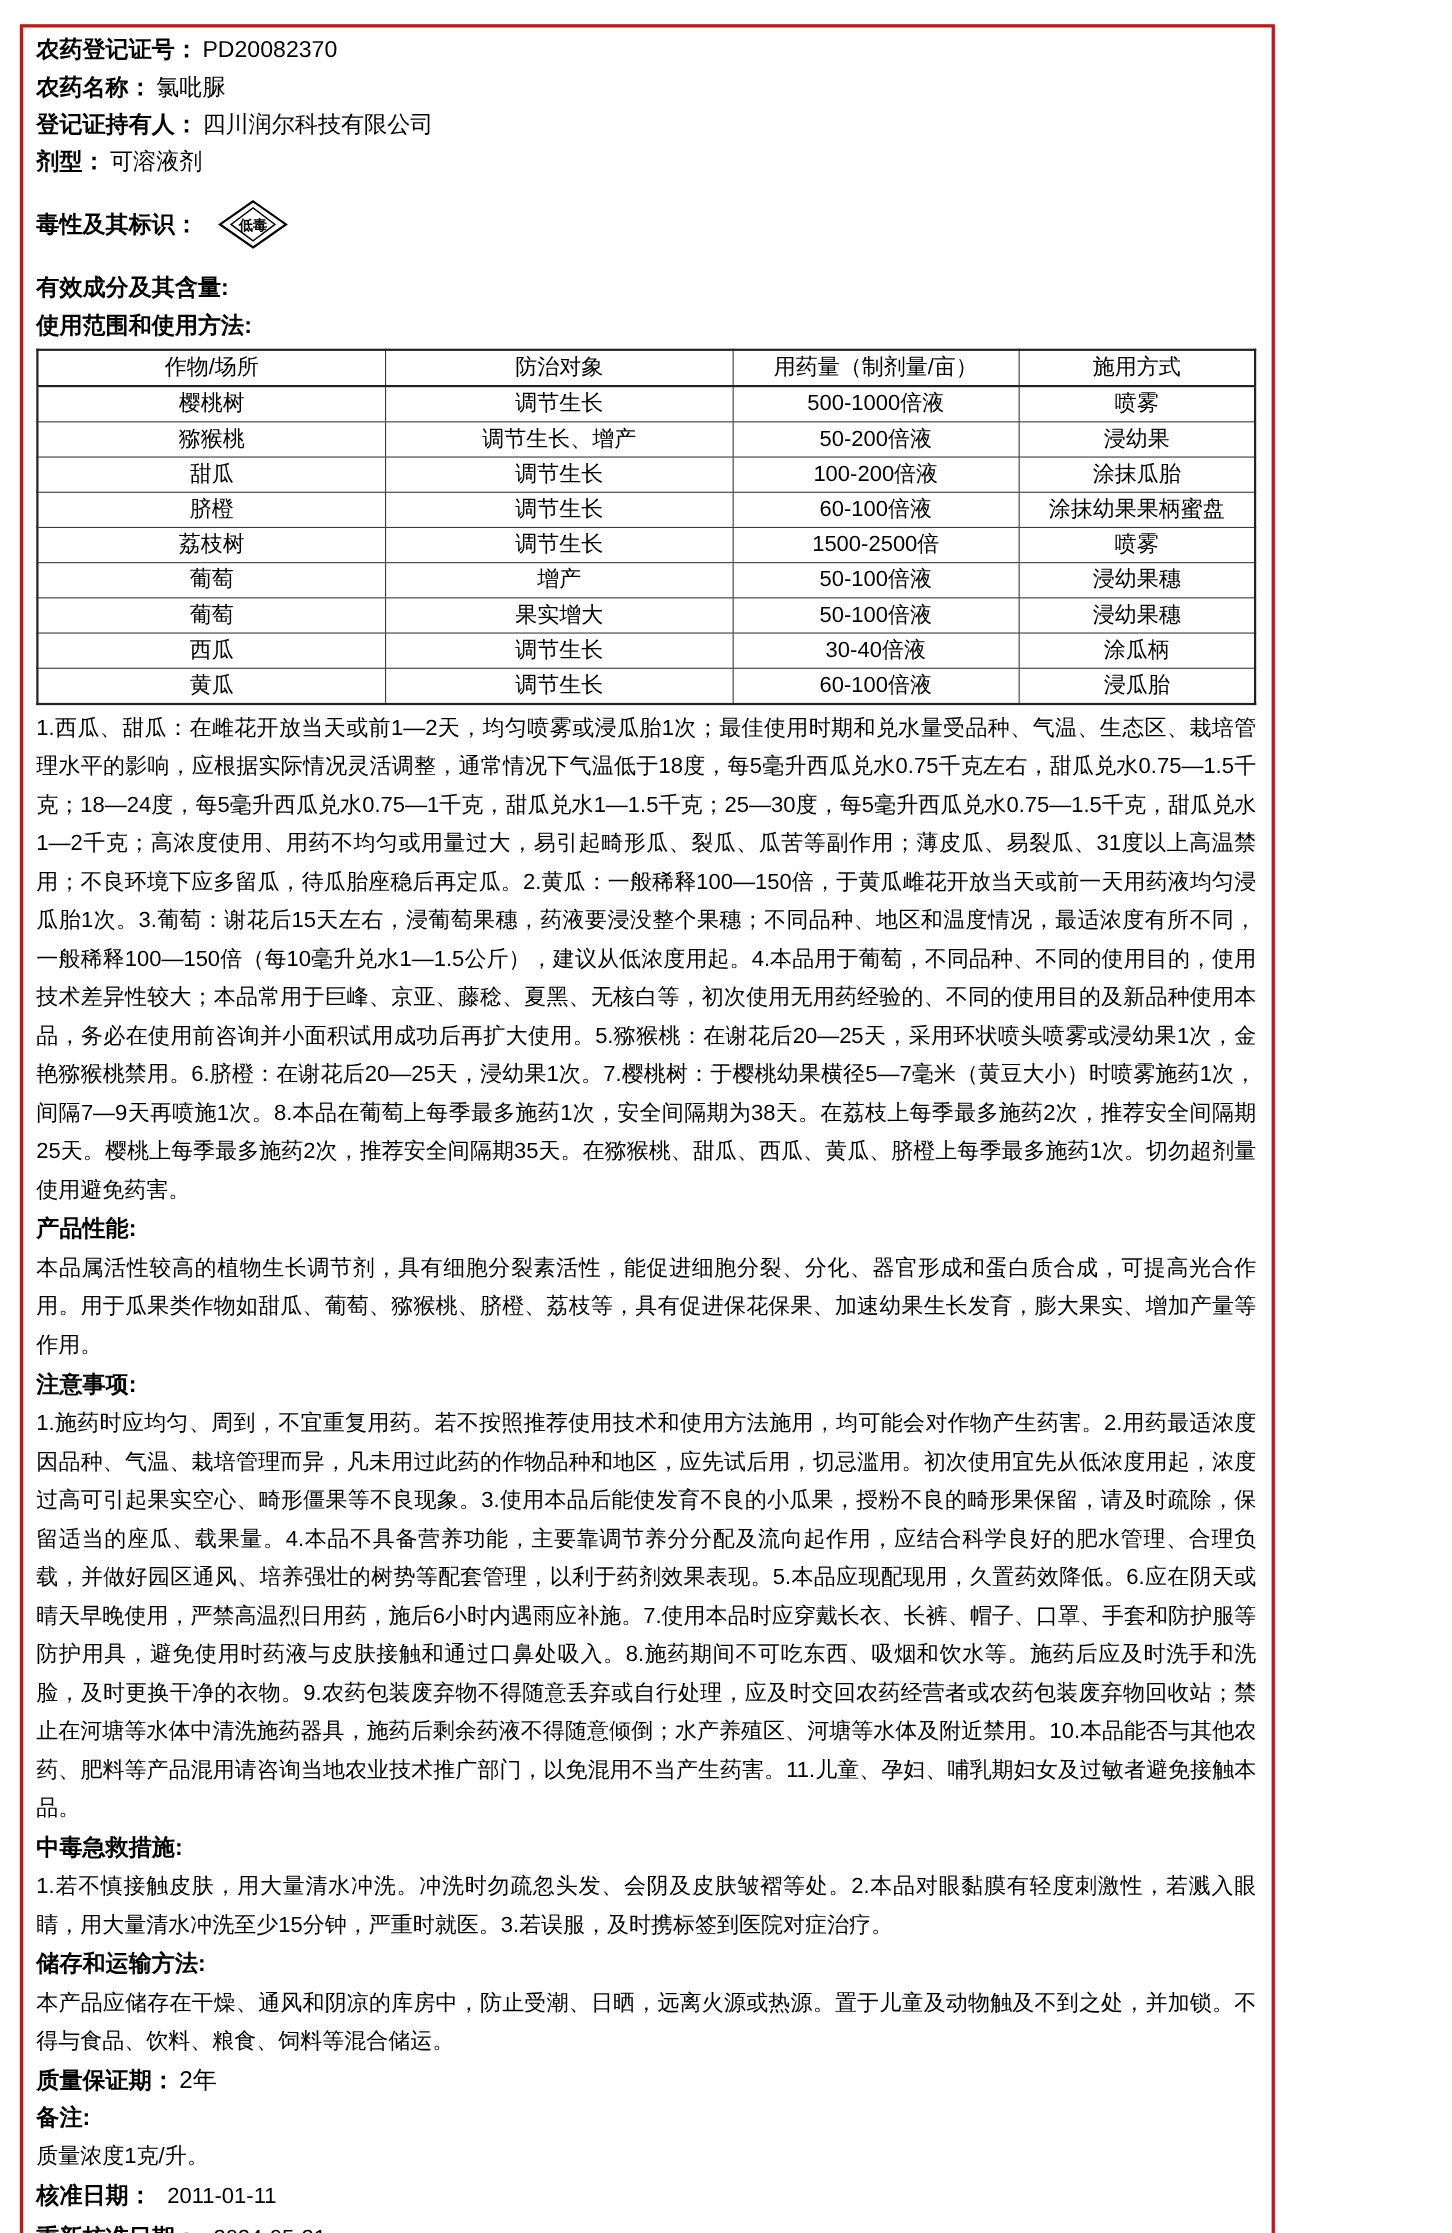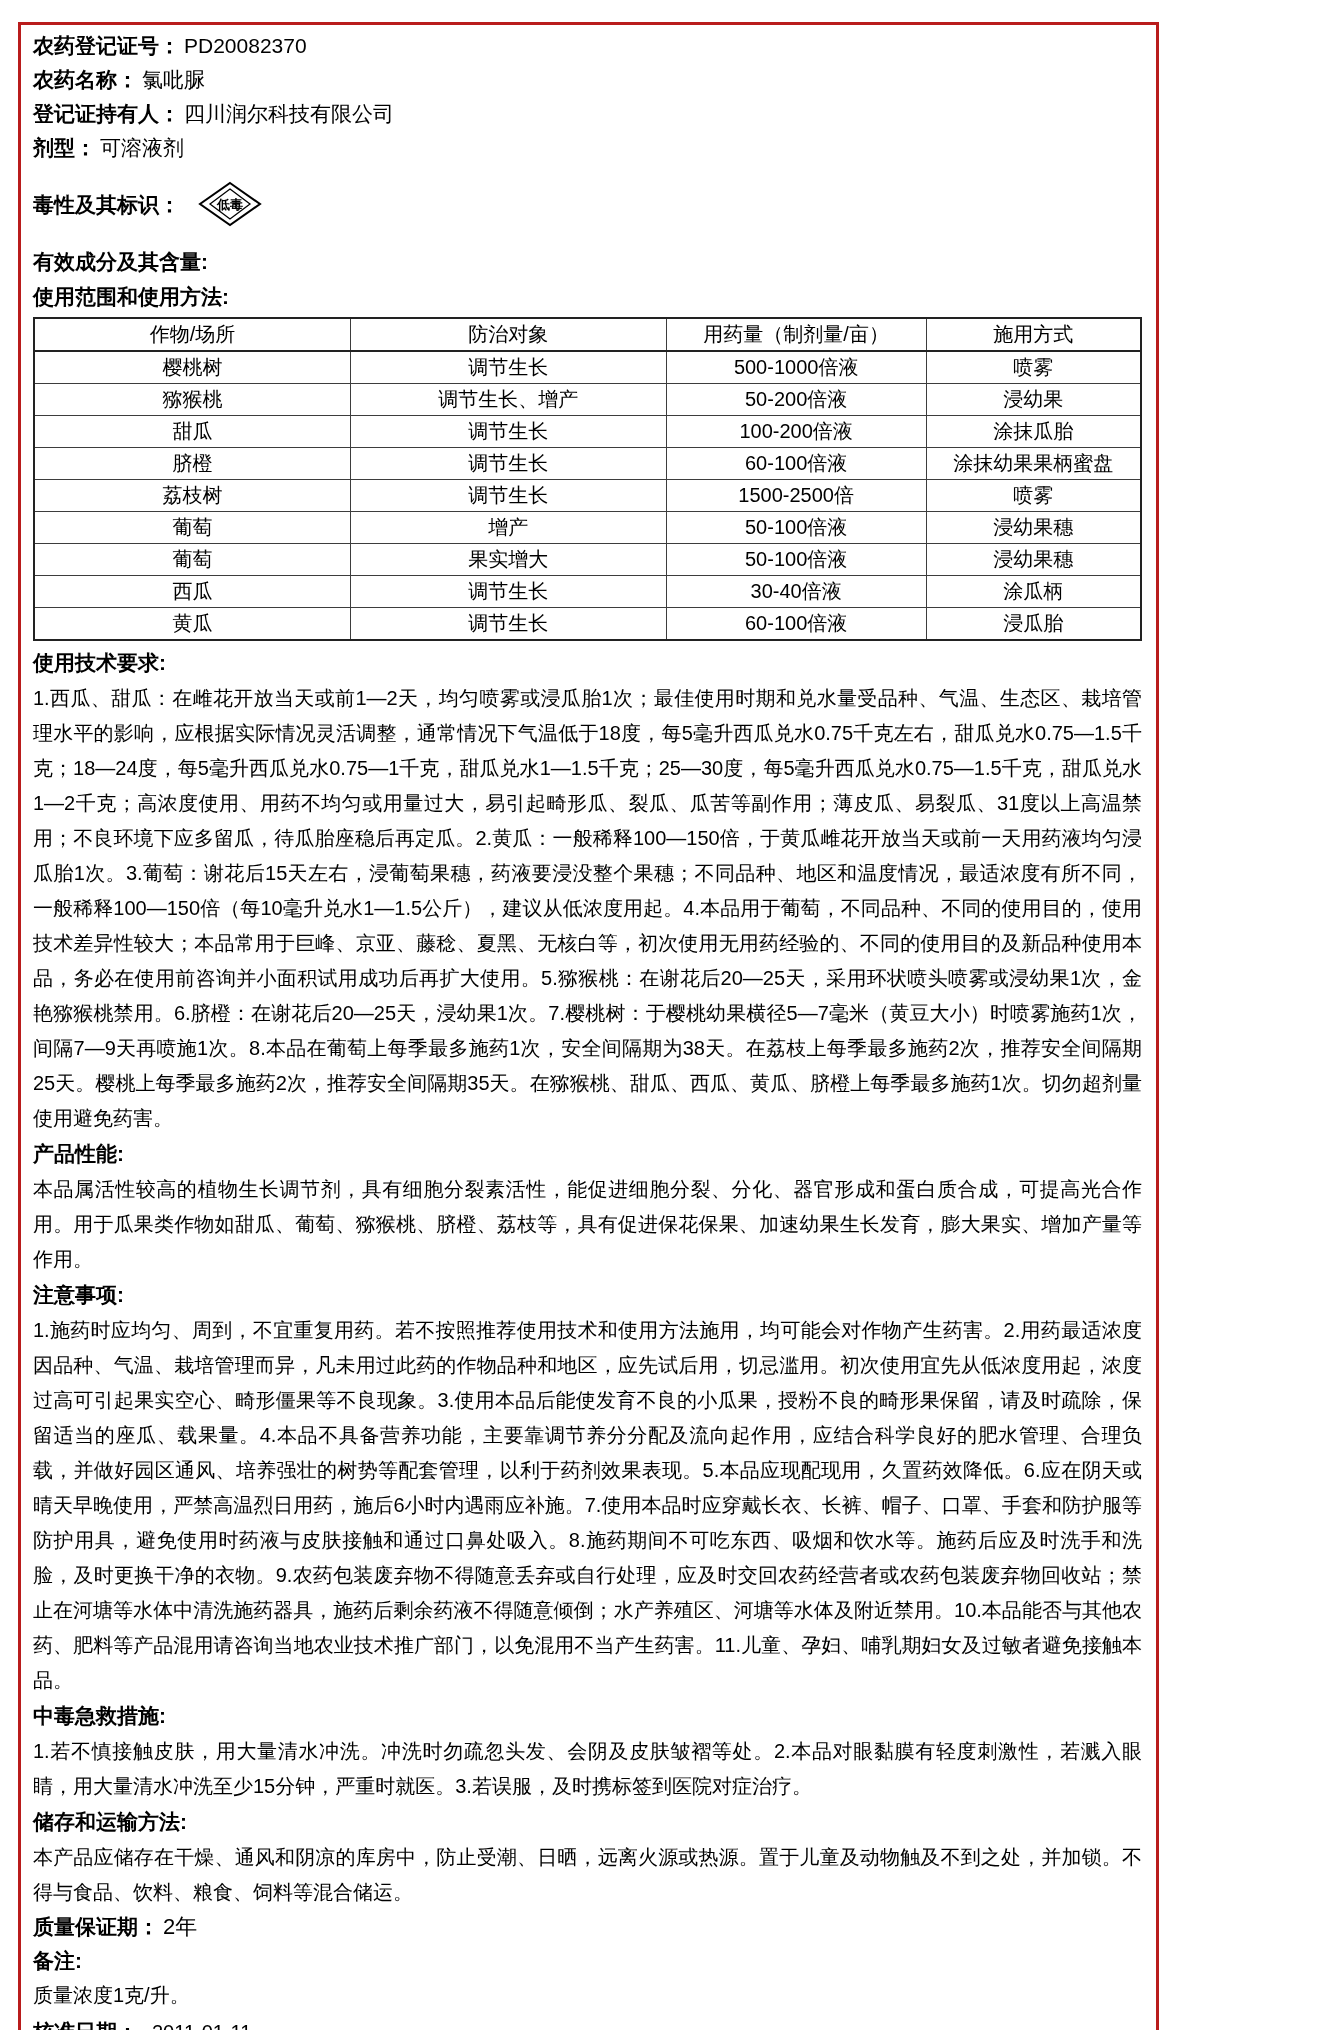--- a/index.html
+++ b/index.html
@@ -186,21 +186,20 @@
         </tr>
         <tr>
           <td>黄瓜</td>
           <td>调节生长</td>
           <td>60-100倍液</td>
           <td>浸瓜胎</td>
         </tr>
       </tbody>
   </table>
 
-  <div class="sec-title">使用技术要求:</div>
   <div class="para">1.西瓜、甜瓜：在雌花开放当天或前1—2天，均匀喷雾或浸瓜胎1次；最佳使用时期和兑水量受品种、气温、生态区、栽培管理水平的影响，应根据实际情况灵活调整，通常情况下气温低于18度，每5毫升西瓜兑水0.75千克左右，甜瓜兑水0.75—1.5千克；18—24度，每5毫升西瓜兑水0.75—1千克，甜瓜兑水1—1.5千克；25—30度，每5毫升西瓜兑水0.75—1.5千克，甜瓜兑水1—2千克；高浓度使用、用药不均匀或用量过大，易引起畸形瓜、裂瓜、瓜苦等副作用；薄皮瓜、易裂瓜、31度以上高温禁用；不良环境下应多留瓜，待瓜胎座稳后再定瓜。2.黄瓜：一般稀释100—150倍，于黄瓜雌花开放当天或前一天用药液均匀浸瓜胎1次。3.葡萄：谢花后15天左右，浸葡萄果穗，药液要浸没整个果穗；不同品种、地区和温度情况，最适浓度有所不同，一般稀释100—150倍（每10毫升兑水1—1.5公斤），建议从低浓度用起。4.本品用于葡萄，不同品种、不同的使用目的，使用技术差异性较大；本品常用于巨峰、京亚、藤稔、夏黑、无核白等，初次使用无用药经验的、不同的使用目的及新品种使用本品，务必在使用前咨询并小面积试用成功后再扩大使用。5.猕猴桃：在谢花后20—25天，采用环状喷头喷雾或浸幼果1次，金艳猕猴桃禁用。6.脐橙：在谢花后20—25天，浸幼果1次。7.樱桃树：于樱桃幼果横径5—7毫米（黄豆大小）时喷雾施药1次，间隔7—9天再喷施1次。8.本品在葡萄上每季最多施药1次，安全间隔期为38天。在荔枝上每季最多施药2次，推荐安全间隔期25天。樱桃上每季最多施药2次，推荐安全间隔期35天。在猕猴桃、甜瓜、西瓜、黄瓜、脐橙上每季最多施药1次。切勿超剂量使用避免药害。</div>
 
   <div class="sec-title">产品性能:</div>
   <div class="para">本品属活性较高的植物生长调节剂，具有细胞分裂素活性，能促进细胞分裂、分化、器官形成和蛋白质合成，可提高光合作用。用于瓜果类作物如甜瓜、葡萄、猕猴桃、脐橙、荔枝等，具有促进保花保果、加速幼果生长发育，膨大果实、增加产量等作用。</div>
 
   <div class="sec-title">注意事项:</div>
   <div class="para">1.施药时应均匀、周到，不宜重复用药。若不按照推荐使用技术和使用方法施用，均可能会对作物产生药害。2.用药最适浓度因品种、气温、栽培管理而异，凡未用过此药的作物品种和地区，应先试后用，切忌滥用。初次使用宜先从低浓度用起，浓度过高可引起果实空心、畸形僵果等不良现象。3.使用本品后能使发育不良的小瓜果，授粉不良的畸形果保留，请及时疏除，保留适当的座瓜、载果量。4.本品不具备营养功能，主要靠调节养分分配及流向起作用，应结合科学良好的肥水管理、合理负载，并做好园区通风、培养强壮的树势等配套管理，以利于药剂效果表现。5.本品应现配现用，久置药效降低。6.应在阴天或晴天早晚使用，严禁高温烈日用药，施后6小时内遇雨应补施。7.使用本品时应穿戴长衣、长裤、帽子、口罩、手套和防护服等防护用具，避免使用时药液与皮肤接触和通过口鼻处吸入。8.施药期间不可吃东西、吸烟和饮水等。施药后应及时洗手和洗脸，及时更换干净的衣物。9.农药包装废弃物不得随意丢弃或自行处理，应及时交回农药经营者或农药包装废弃物回收站；禁止在河塘等水体中清洗施药器具，施药后剩余药液不得随意倾倒；水产养殖区、河塘等水体及附近禁用。10.本品能否与其他农药、肥料等产品混用请咨询当地农业技术推广部门，以免混用不当产生药害。11.儿童、孕妇、哺乳期妇女及过敏者避免接触本品。</div>
 
   <div class="sec-title">中毒急救措施:</div>
   <div class="para">1.若不慎接触皮肤，用大量清水冲洗。冲洗时勿疏忽头发、会阴及皮肤皱褶等处。2.本品对眼黏膜有轻度刺激性，若溅入眼睛，用大量清水冲洗至少15分钟，严重时就医。3.若误服，及时携标签到医院对症治疗。</div>

